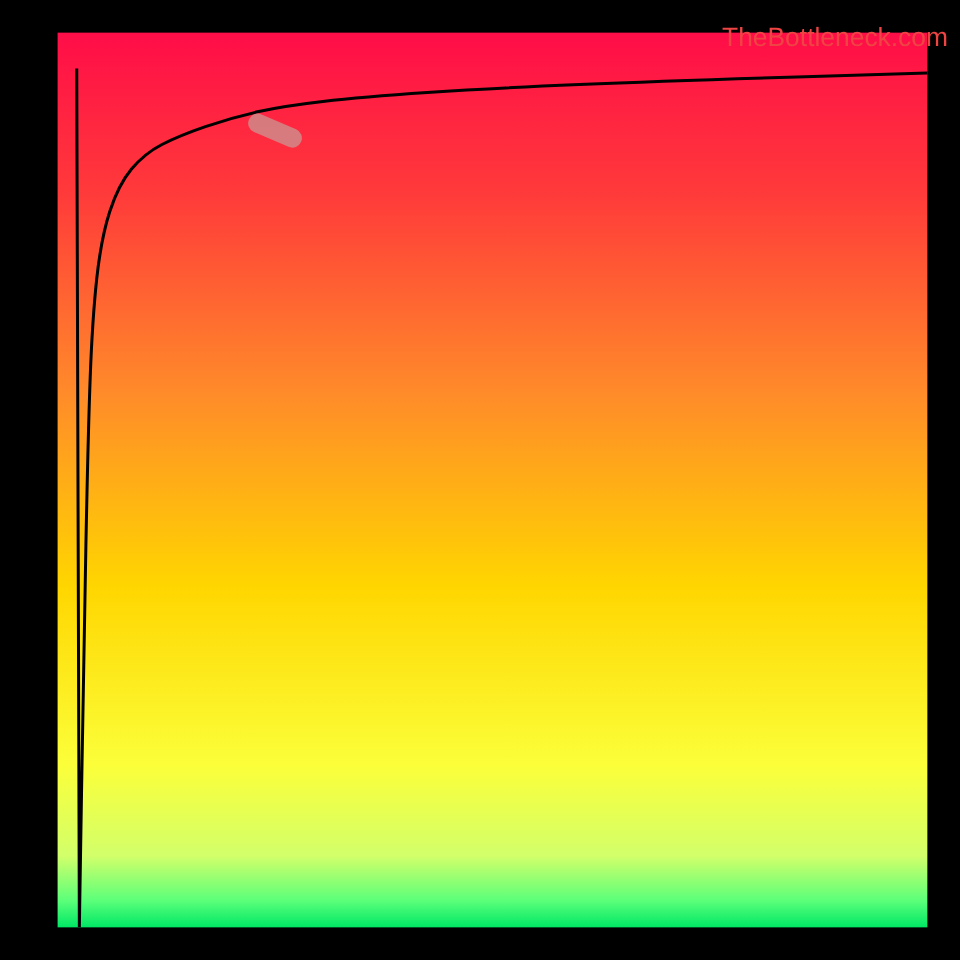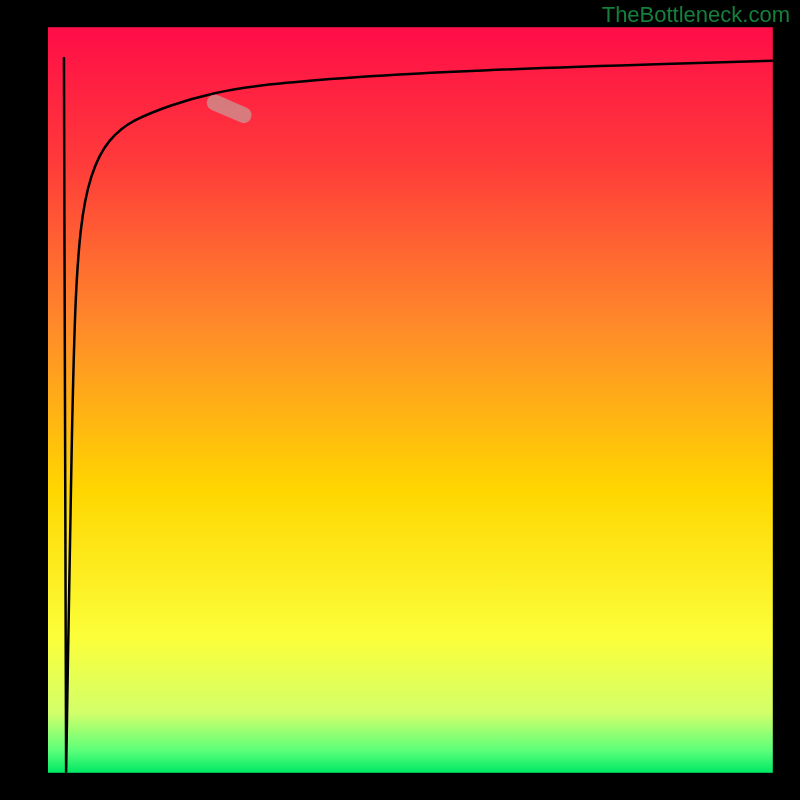--- a/index.html
+++ b/index.html
@@ -11,23 +11,23 @@
     font-family: Arial, Helvetica, sans-serif;
     overflow: hidden;
   }
   .frame {
     position: relative;
     width: 800px;
     height: 800px;
   }
   .watermark {
     position: absolute;
-    top: 2px;
+    top: 18px;
     right: 10px;
-    color: #15803d;
+    color: #ef4444;
     font-size: 22px;
     z-index: 10;
   }
   svg {
     display: block;
   }
 </style>
 </head>
 <body>
 

